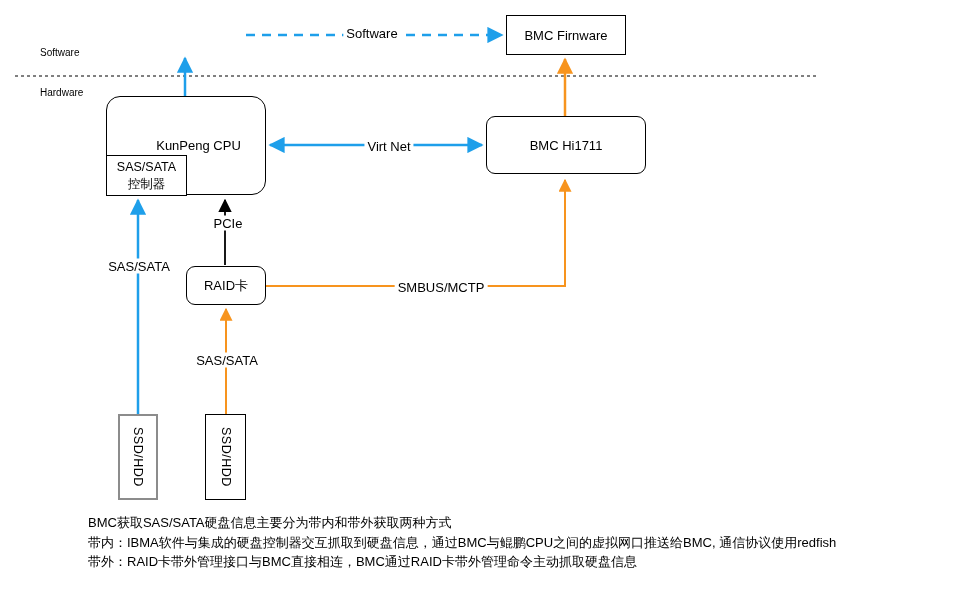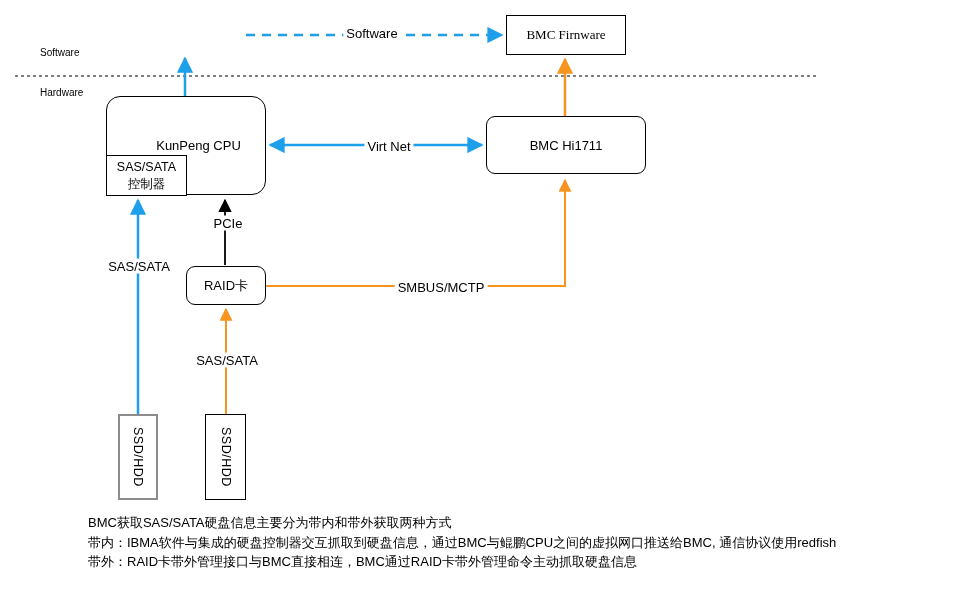--- a/index.html
+++ b/index.html
@@ -95,21 +95,21 @@
 
     <line x1="138" y1="414" x2="138" y2="200" stroke="#1E9FEA" stroke-width="2.5" marker-end="url(#arrBlue)"></line>
 
     <line x1="226" y1="414" x2="226" y2="309" stroke="#F7941E" stroke-width="2" marker-end="url(#arrOrange)"></line>
   </svg>
 
   <div class="layer-label" style="left:40px; top:47px;">Software</div>
   <div class="layer-label" style="left:40px; top:87px;">Hardware</div>
 
 
-  <div class="node" style="left:506px; top:15px; width:120px; height:40px;font-family:Liberation Serif, serif;">
+  <div class="node" style="left:506px; top:15px; width:120px; height:40px;">
     <span>BMC Firnware</span>
   </div>
 
   <div class="node rounded" style="left:106px; top:96px; width:160px; height:99px;">
     <span>KunPeng CPU</span>
   </div>
 
   <div class="node two-line" style="left:106px; top:155px; width:81px; height:41px; border-radius:0;">
     <span>
       <span style="display:block;">SAS/SATA</span>

